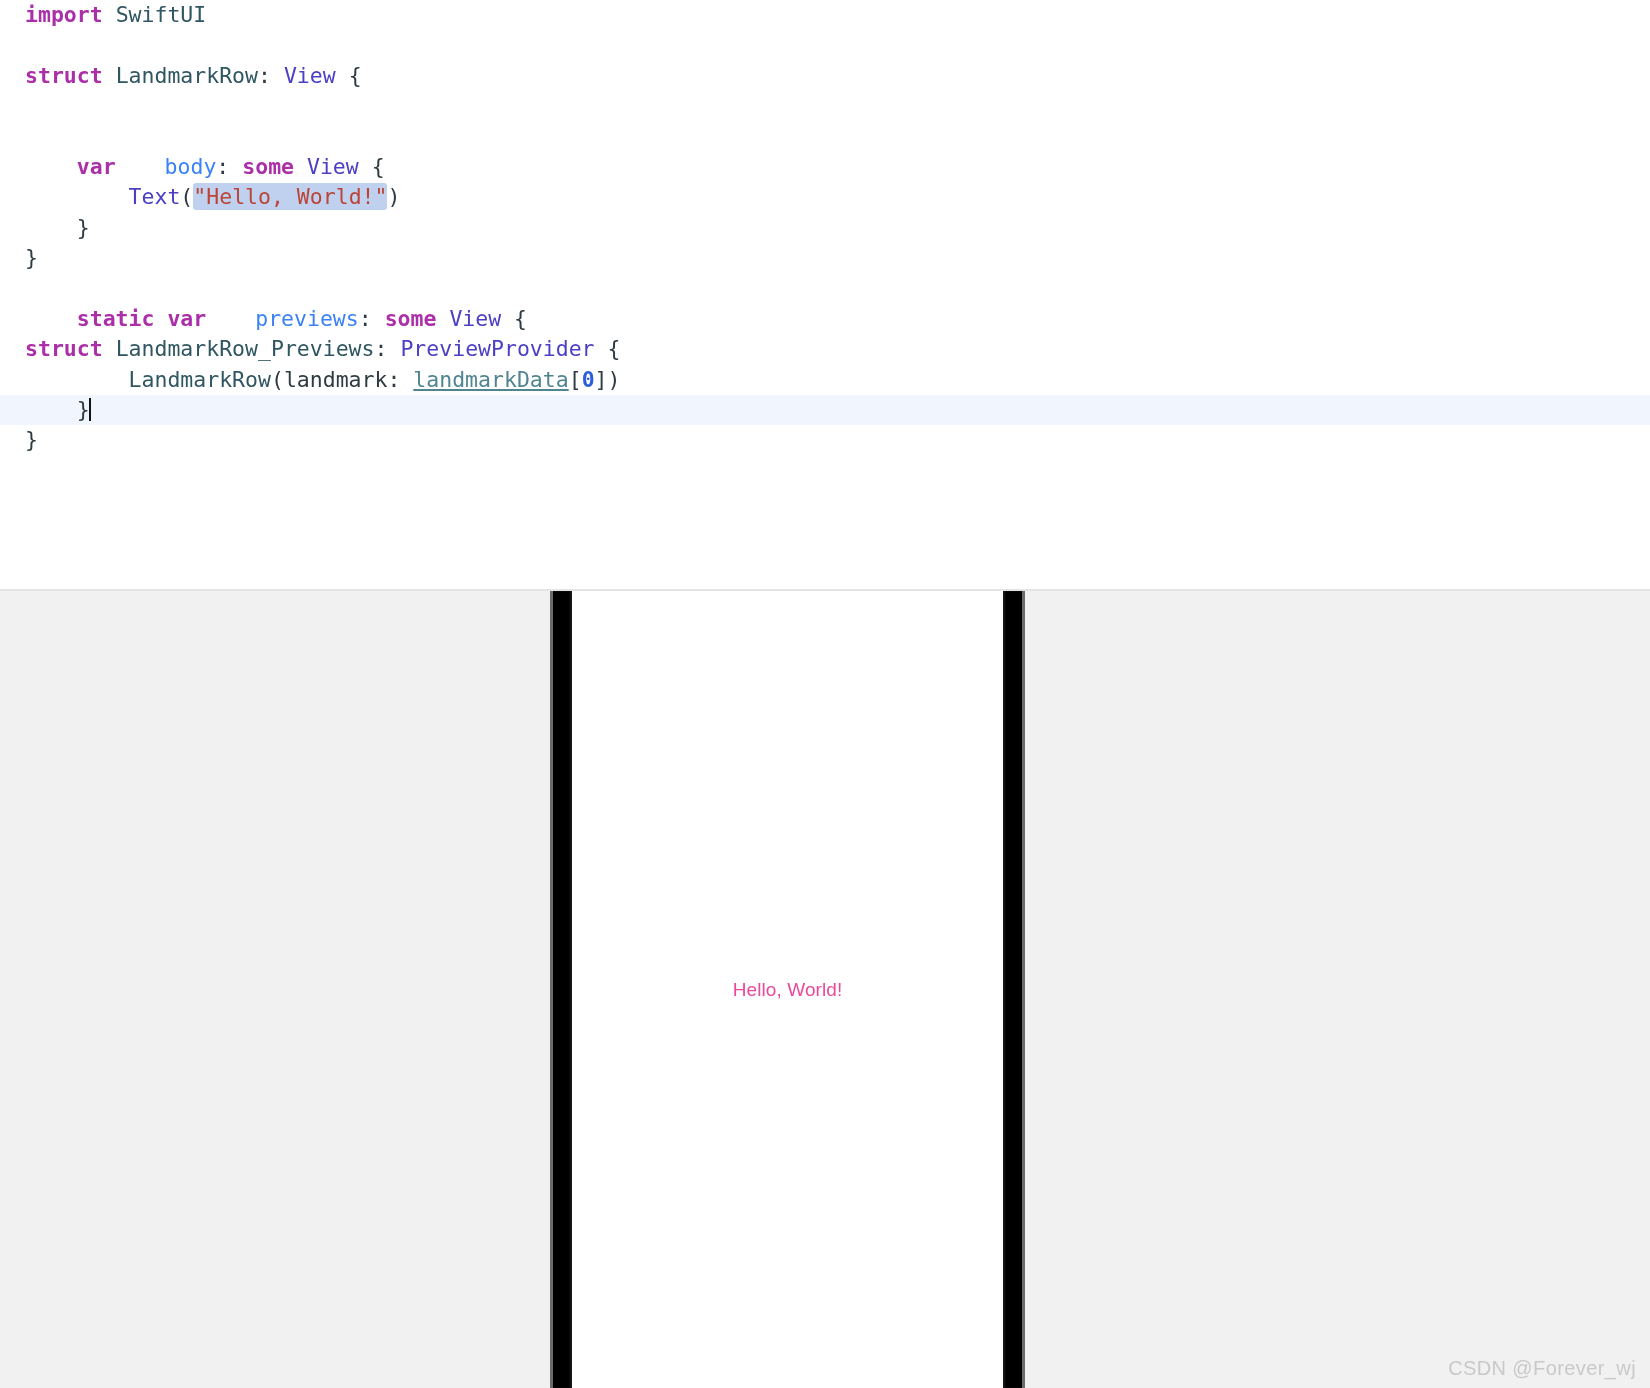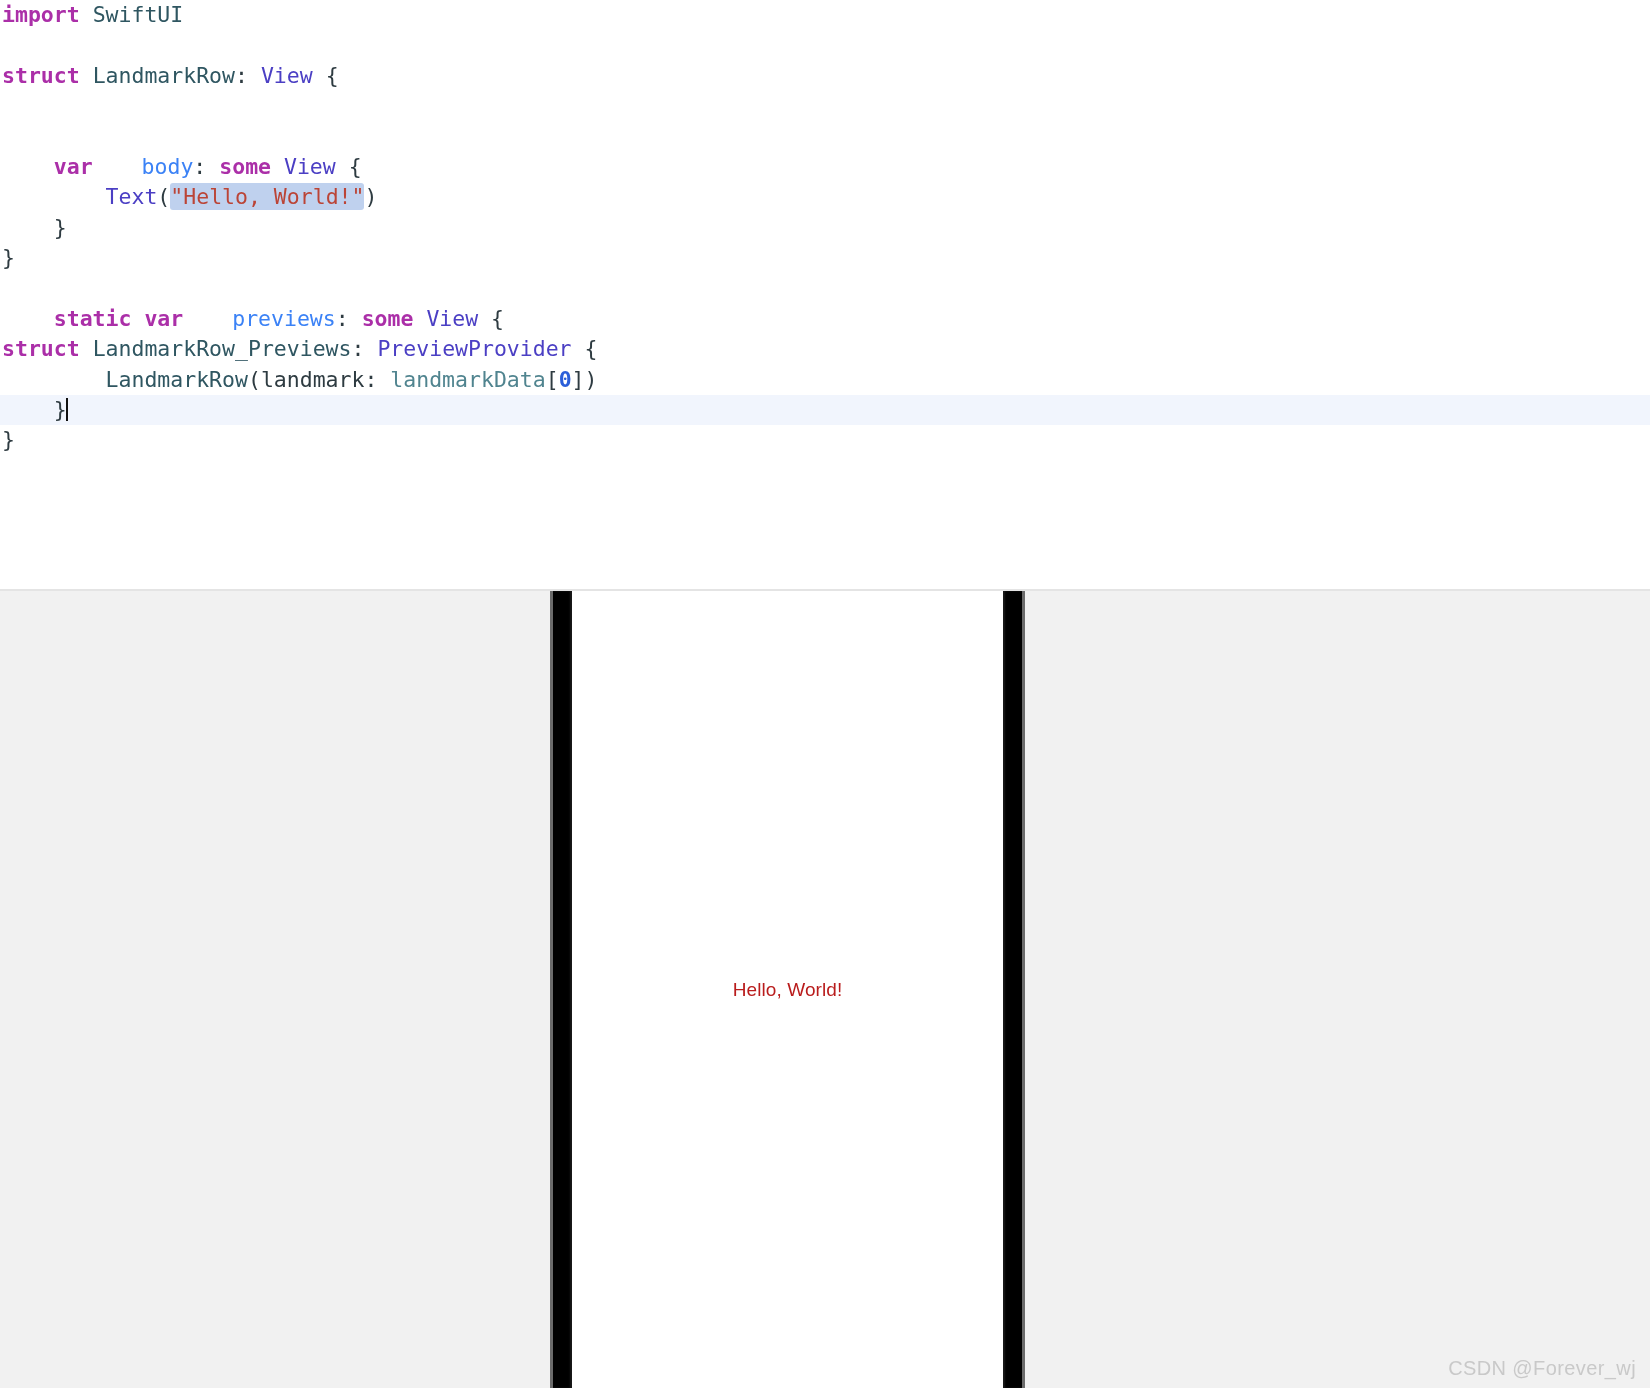--- a/index.html
+++ b/index.html
@@ -41,41 +41,41 @@
 
   .code-line {
     position: relative;
     height: 30.4px;
     line-height: 30.4px;
     white-space: pre;
     font-family: "DejaVu Sans Mono", "Liberation Mono", monospace;
     font-size: 21.5px;
     letter-spacing: 0px;
     color: #2e3b41;
-    padding-left: 2px;
+    padding-left: 25px;
     box-sizing: border-box;
   }
 
   .code-line.current {
     background: #f1f5fd;
     width: 1650px;
   }
 
   
   .kw      { color: #ab2fa8; font-weight: bold; }
   .kw2     { color: #ab2fa8; font-weight: bold; text-align: center; }
   .type    { color: #2f5661; }
   .proto   { color: #4b3fc4; }
   .varname { color: #4c93c3; }
   .plain   { color: #2e3b41; }
   .fn      { color: #4b3fc4; }
   .str     { color: #bb4436; }
   .num     { color: #2b5fd9; font-weight: bold; }
   .prop    { color: #3b82f6; margin-left: 36px; }
-  .ident   { color: #50848f; }
+  .ident   { color: #50848f; text-decoration: underline; }
   .punct   { color: #2e3b41; }
 
   .selstr {
     background: #bfd1ee;
     border-radius: 3px;
     padding: 1px 0;
   }
 
   .caret {
     display: inline-block;
@@ -150,21 +150,21 @@
     position: absolute;
     left: 0;
     top: 0;
     width: 431px;
     height: 797px;
     display: flex;
     align-items: center;
     justify-content: center;
     font-family: "Liberation Sans", sans-serif;
     font-size: 19px;
-    color: #b91c1c;
+    color: #ec4899;
     letter-spacing: 0.1px;
   }
 
   
   #watermark {
     position: absolute;
     right: 14px;
     bottom: 8px;
     font-family: "Liberation Sans", sans-serif;
     font-size: 20px;

